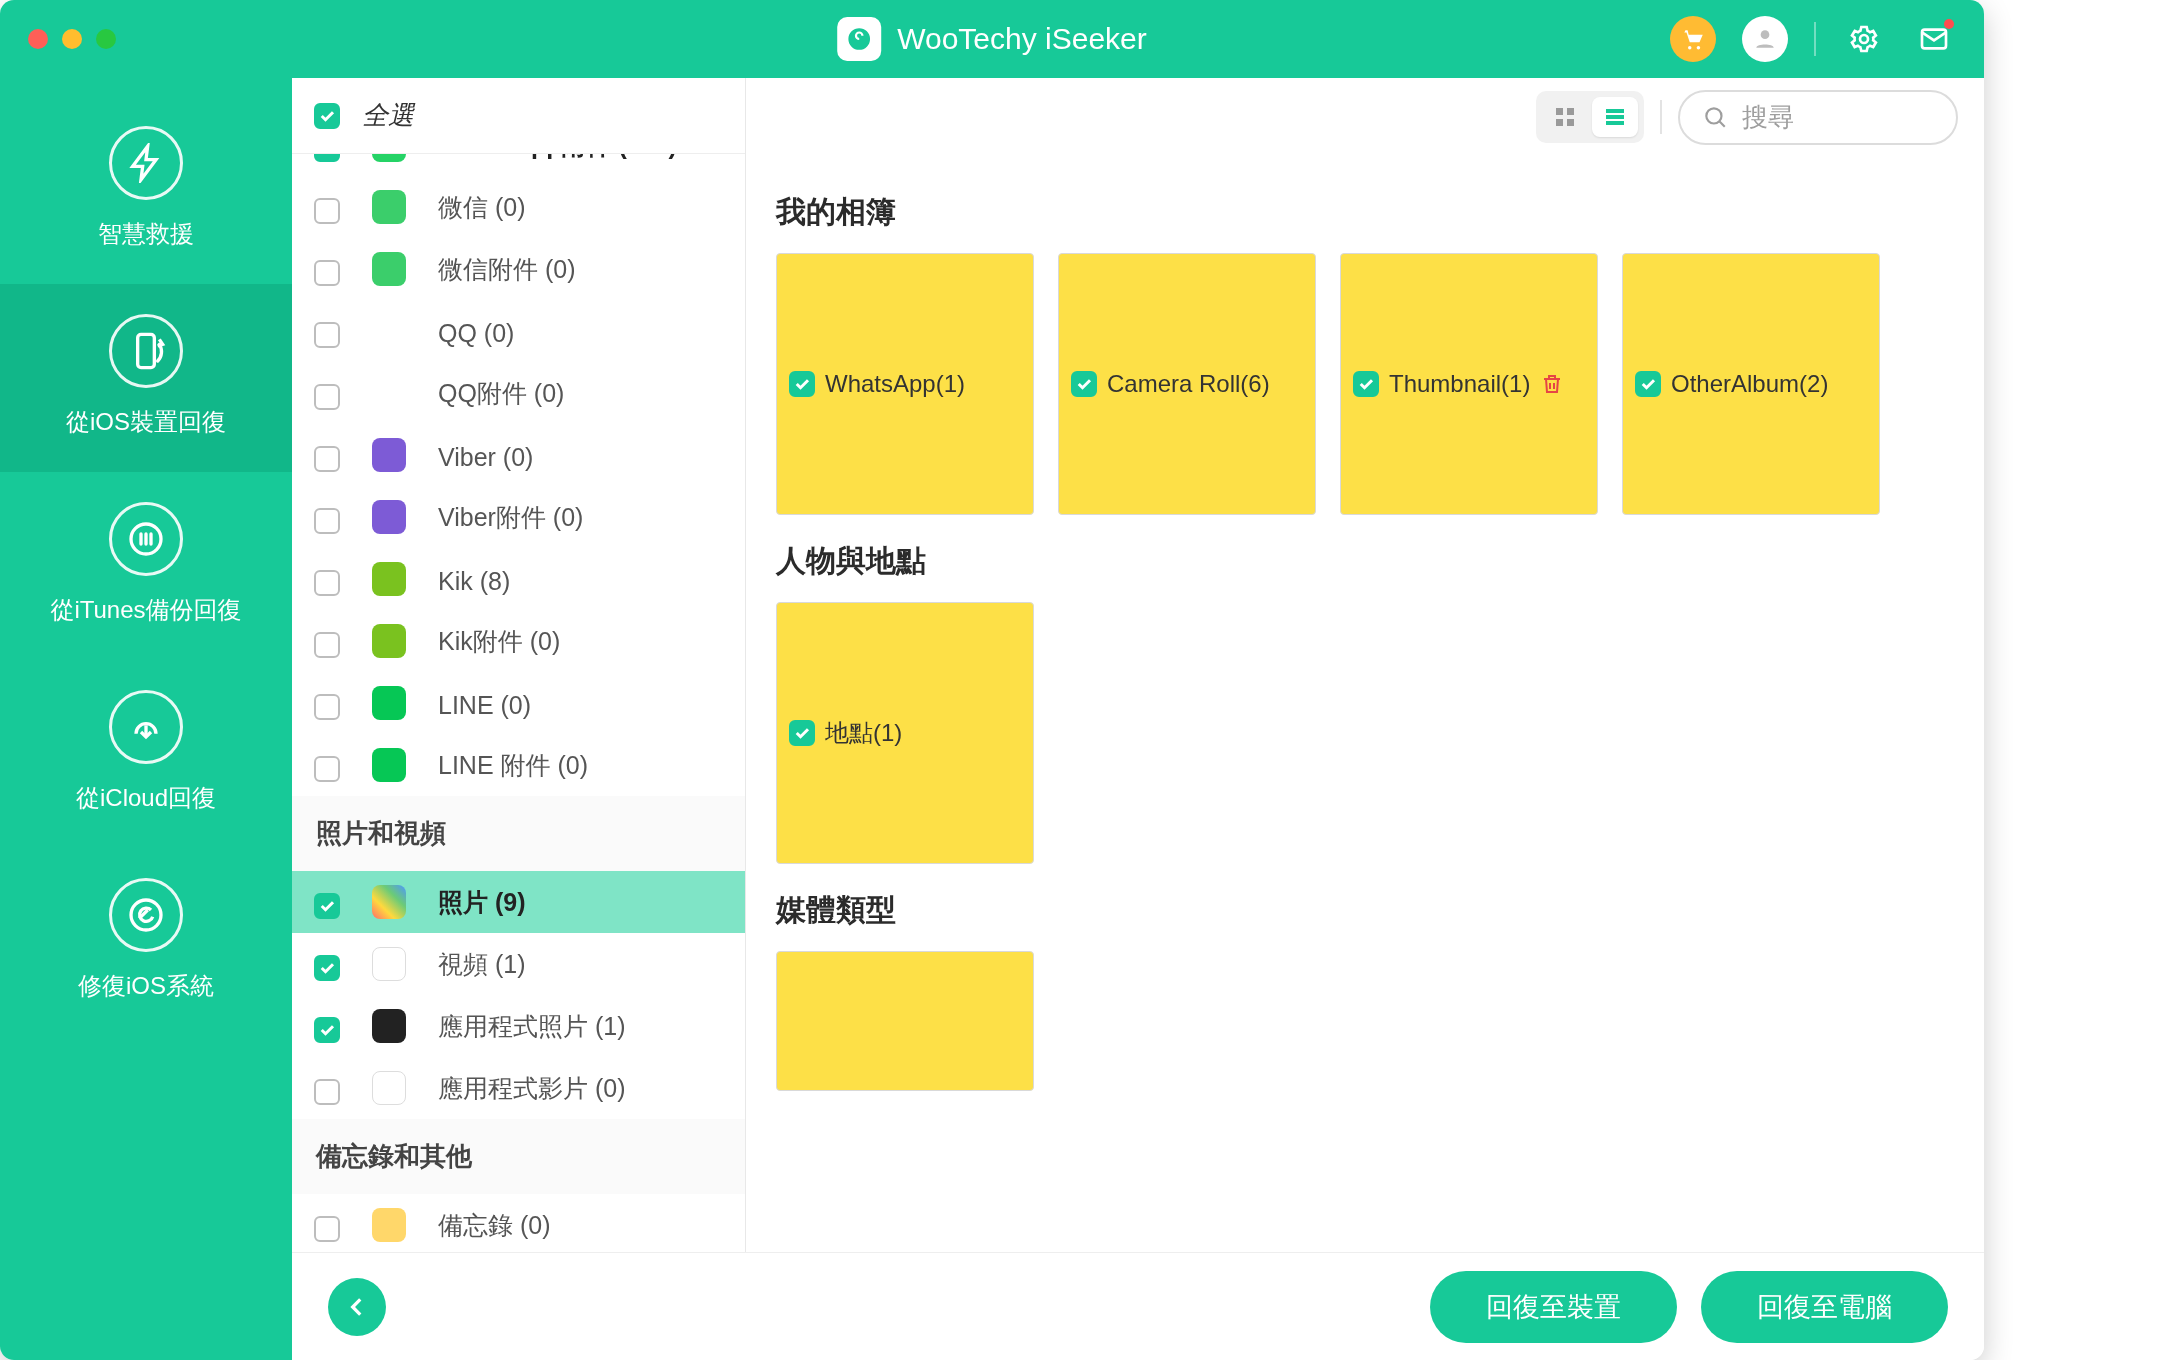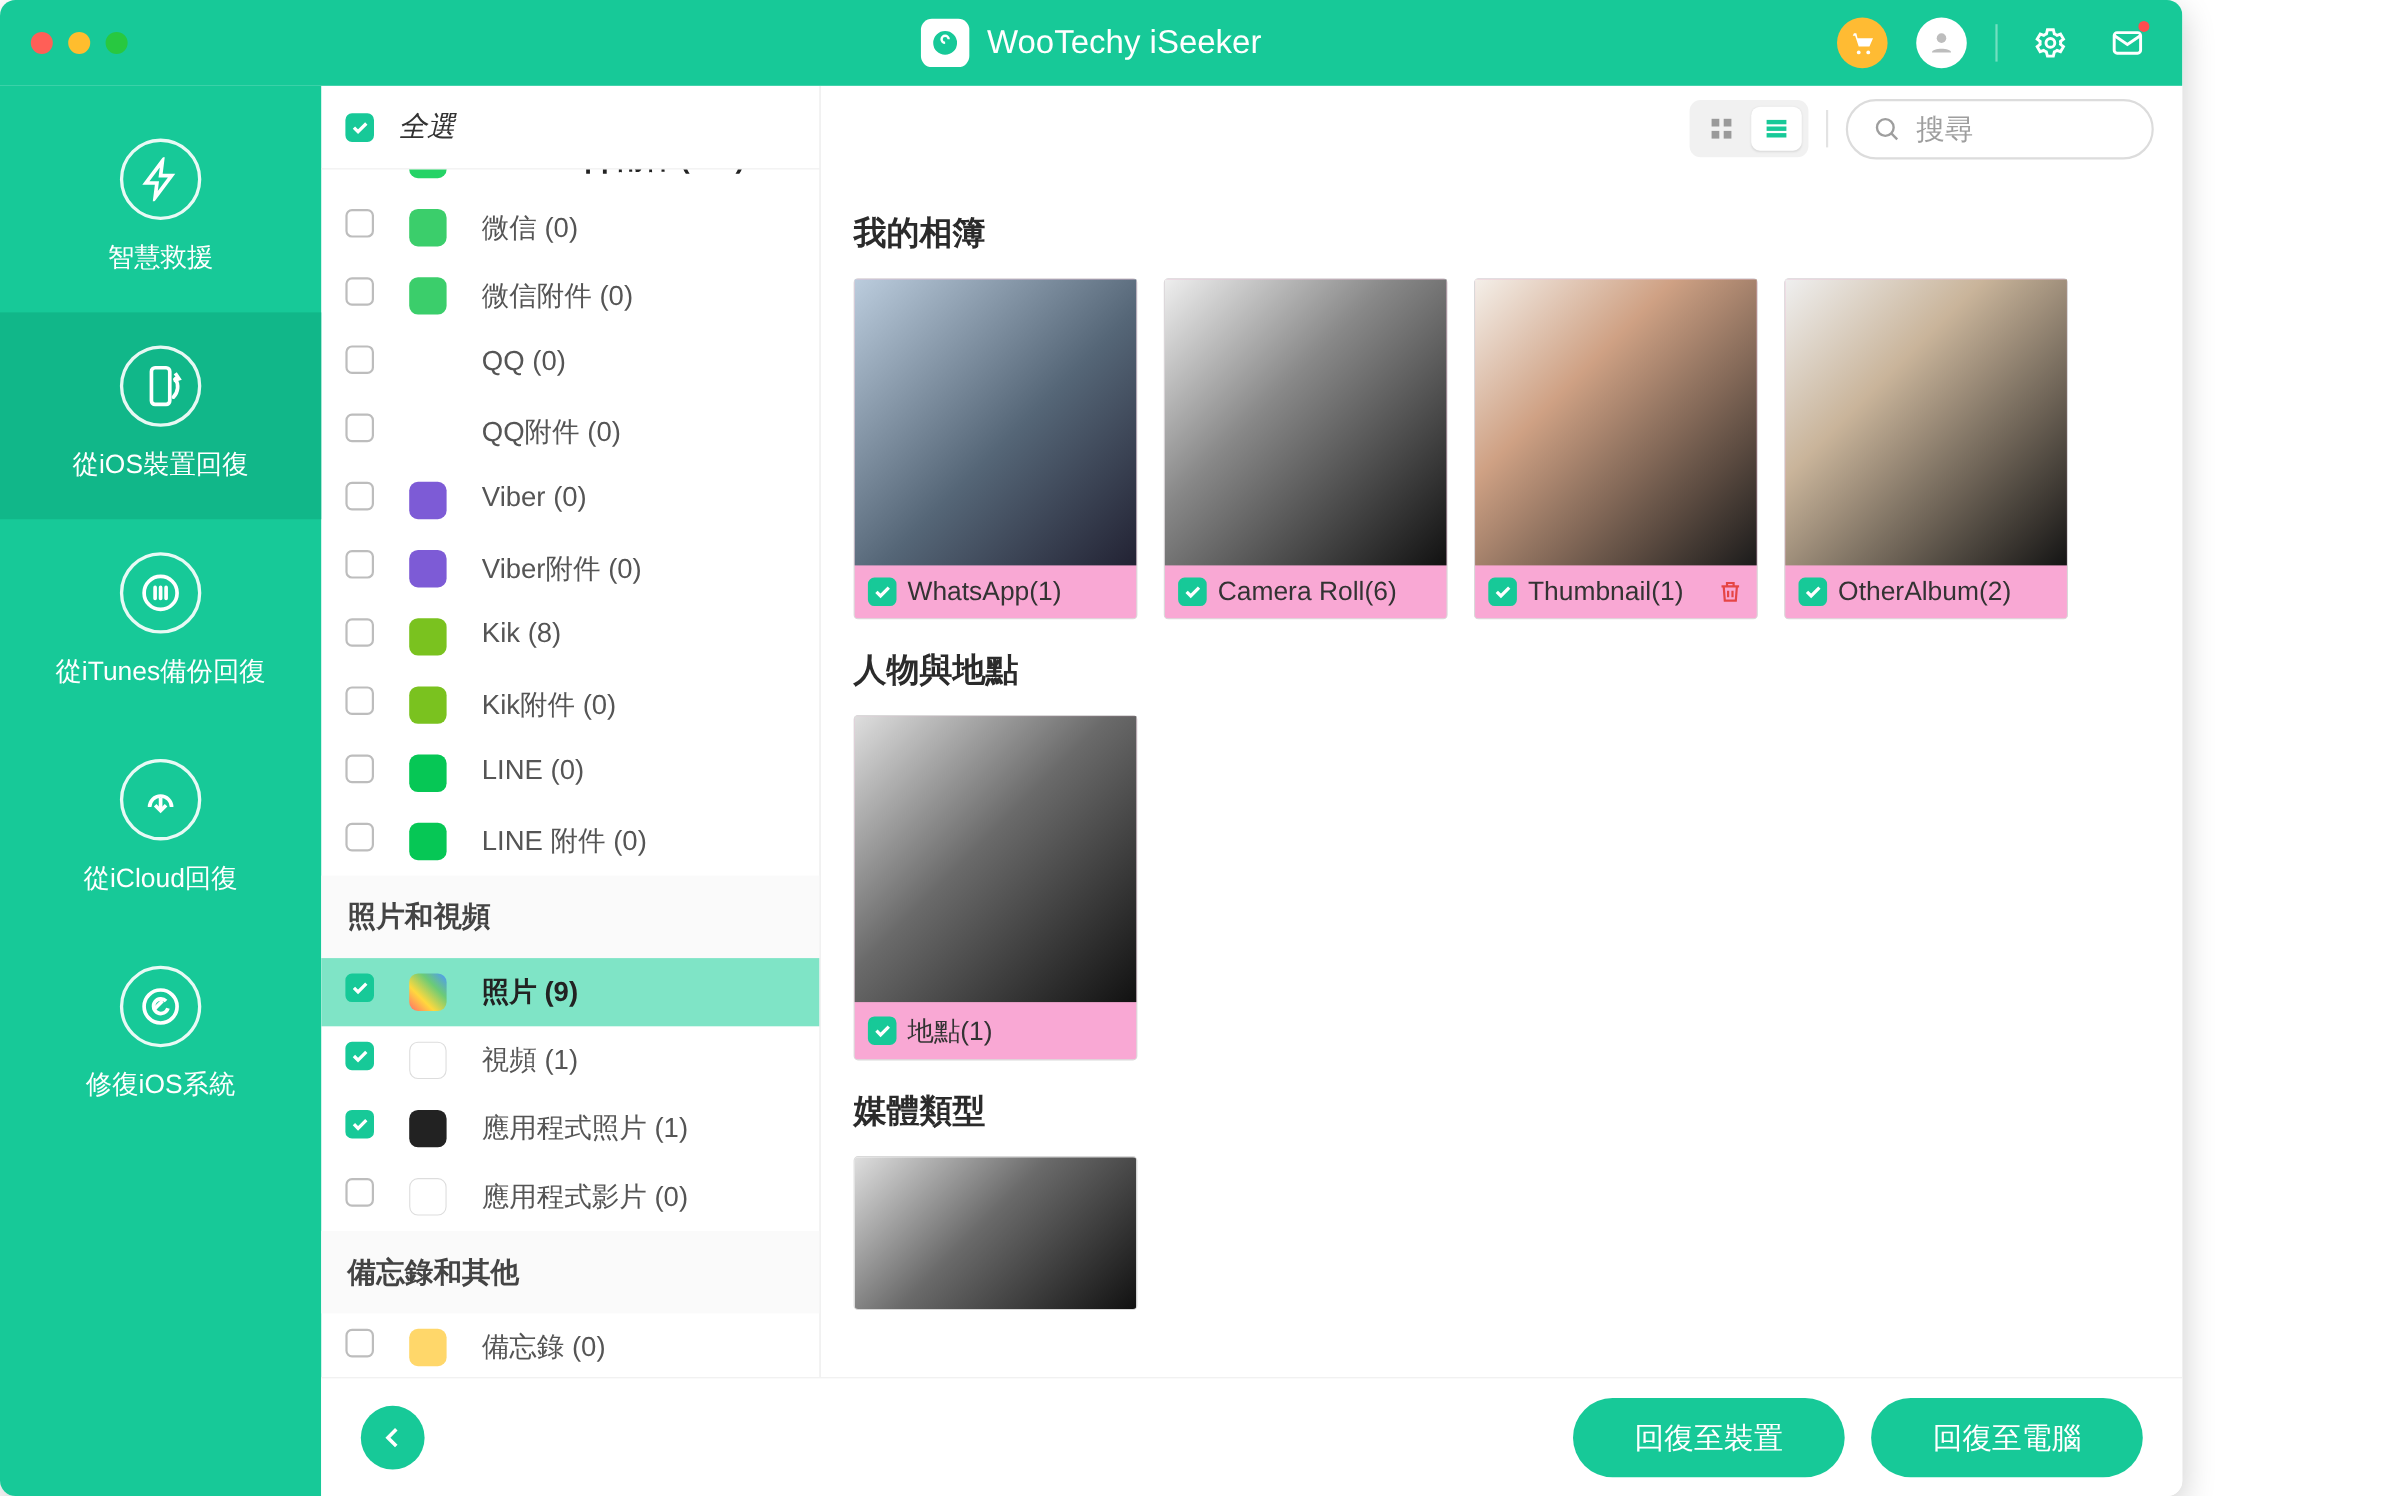--- a/index.html
+++ b/index.html
@@ -29,21 +29,21 @@
 .nav-item.active{background:#11b789;}
 .nav-ico{width:74px;height:74px;border:3px solid rgba(255,255,255,.9);border-radius:50%;display:flex;align-items:center;justify-content:center;}
 .nav-label{font-size:24px;}
 
 .catcol{width:454px;border-right:1px solid #e8e8e8;display:flex;flex-direction:column;min-height:0;}
 .selall{display:flex;align-items:center;gap:22px;padding:20px 22px;font-size:26px;color:#333;border-bottom:1px solid #eee;font-style:italic;}
 .chk{width:26px;height:26px;border-radius:6px;border:2px solid #bdbdbd;display:inline-flex;align-items:center;justify-content:center;flex-shrink:0;}
 .chk.on{background:#17c998;border-color:#17c998;color:#fff;}
 .catlist{flex:1;overflow:hidden;}
 .section-h{padding:20px 24px;font-size:26px;color:#444;font-weight:600;background:#fafafa;}
-.row{display:flex;align-items:flex-start;gap:32px;padding:14px 22px;font-size:25px;color:#555;cursor:pointer;}
+.row{display:flex;align-items:flex-end;gap:32px;padding:14px 22px;font-size:25px;color:#555;cursor:pointer;}
 .row.sel{background:#7fe4c6;color:#222;font-weight:600;}
 .row .ic{width:34px;height:34px;border-radius:8px;display:flex;align-items:center;justify-content:center;font-size:20px;color:#fff;flex-shrink:0;}
 .ic-green{background:#3bce6b;}
 .ic-whatsapp{background:#25d366;}
 .ic-qq{background:#fff;color:#222;}
 .ic-purple{background:#7d5bd6;}
 .ic-kik{background:#7ac21f;}
 .ic-line{background:#06c755;}
 .ic-photos{background:linear-gradient(45deg,#ff6b6b,#ffd93d,#6bcB77,#4d96ff);}
 .ic-video{background:#fff;border:1px solid #ddd;color:#444;}
@@ -53,21 +53,21 @@
 .content{flex:1;display:flex;flex-direction:column;min-height:0;}
 .toolbar{height:78px;display:flex;align-items:center;justify-content:flex-end;padding:0 26px;gap:16px;}
 .view-toggle{display:flex;background:#f1f1f1;border-radius:10px;padding:6px;gap:4px;}
 .vt-btn{width:46px;height:40px;border-radius:8px;display:flex;align-items:center;justify-content:center;color:#9a9a9a;}
 .vt-btn.active{background:#fff;color:#17c998;box-shadow:0 1px 2px rgba(0,0,0,.1);}
 .vsep{width:2px;height:34px;background:#e3e3e3;}
 .search{display:flex;align-items:center;gap:14px;border:2px solid #dcdcdc;border-radius:999px;padding:8px 22px;color:#9e9e9e;font-size:26px;min-width:280px;}
 .gallery{flex:1;overflow:auto;padding:10px 30px 30px;}
 .gtitle{font-size:30px;font-weight:700;color:#2b2b2b;margin:26px 0 20px;}
 .grid{display:flex;gap:24px;flex-wrap:wrap;}
-.card{width:258px;border:1px solid #d9d9d9;border-radius:4px;background:#f9a8d4;display:flex;flex-direction:column;}
+.card{width:258px;border:1px solid #d9d9d9;border-radius:4px;background:#fde047;display:flex;flex-direction:row;}
 .thumb{height:260px;background:linear-gradient(135deg,#bcd 0%,#567 55%,#223 100%);}
 .thumb.b{background:linear-gradient(135deg,#eee 0%,#888 40%,#111 100%);}
 .thumb.c{background:linear-gradient(135deg,#f4efe9 0%,#cfa184 35%,#1b1b1b 100%);}
 .thumb.d{background:linear-gradient(135deg,#efefef 0%,#c9b49a 35%,#141414 100%);}
 .thumb.e{background:linear-gradient(135deg,#dedede 0%,#6a6a6a 45%,#111 100%);}
 .capt{display:flex;align-items:center;gap:10px;padding:10px 12px;font-size:24px;color:#333;}
 .capt .trash{margin-left:auto;}
 
 .footer{position:absolute;left:292px;right:0;bottom:0;height:108px;background:#fff;border-top:1px solid #eee;display:flex;align-items:center;padding:0 36px;gap:24px;}
 .back-btn{width:58px;height:58px;border-radius:50%;background:#17c998;color:#fff;display:flex;align-items:center;justify-content:center;}

